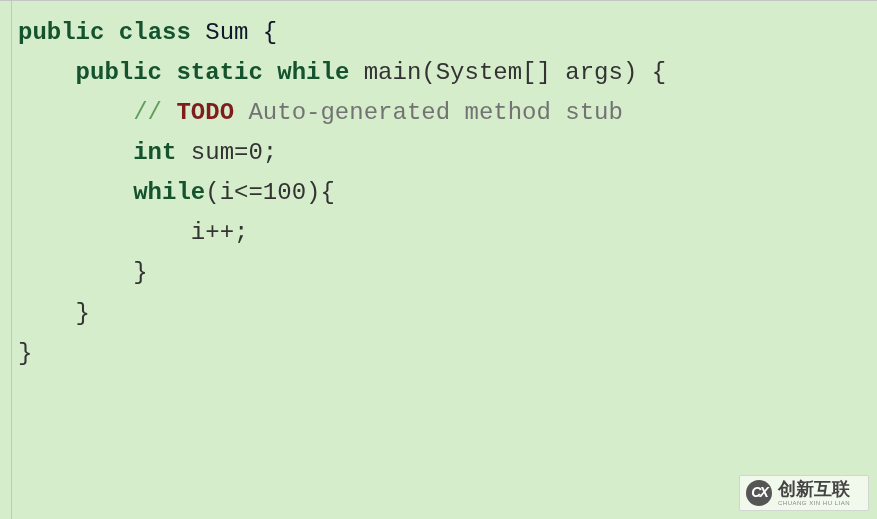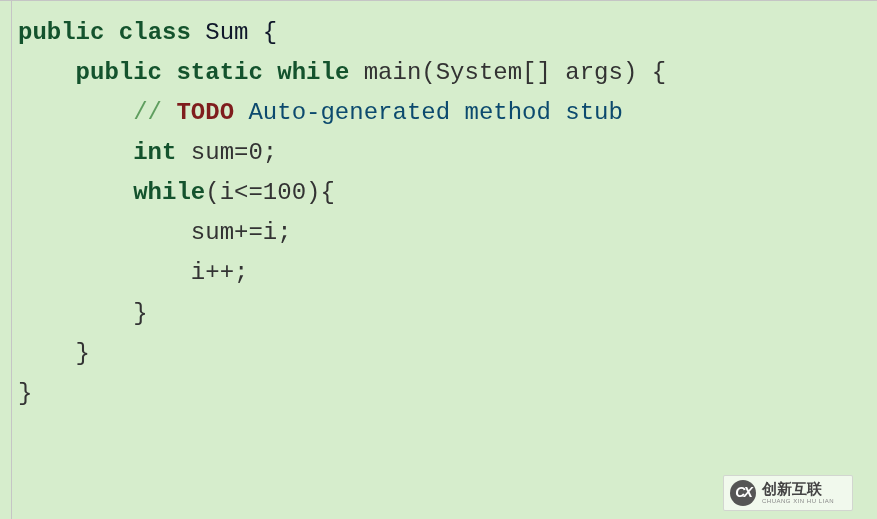--- a/index.html
+++ b/index.html
@@ -49,31 +49,31 @@
       color: #0f172a;
     }
     .comment-slash {
       color: #5f9e5f;
     }
     .comment-todo {
       color: #7f1d1d;
       font-weight: bold;
     }
     .comment-text {
-      color: #0c4a6e;
+      color: #737373;
       margin-top: 18px;
     }
     .field-italic {
       color: #2e5fcc;
       font-style: italic;
     }
     .watermark {
       position: absolute;
       bottom: 8px;
-      right: 24px;
+      right: 8px;
       width: 130px;
       height: 36px;
       background: rgba(255, 255, 255, 0.65);
       border: 1px solid rgba(180, 180, 180, 0.5);
       border-radius: 2px;
       display: flex;
       align-items: center;
       padding: 2px 6px;
       font-family: Arial, sans-serif;
     }
@@ -91,21 +91,21 @@
       font-style: italic;
       letter-spacing: -2px;
     }
     .wm-text {
       margin-left: 6px;
       display: flex;
       flex-direction: column;
       line-height: 1.1;
     }
     .wm-main {
-      font-size: 15px;
+      font-size: 18px;
       font-weight: bold;
       color: #444;
     }
     .wm-sub {
       font-size: 6px;
       color: #888;
       letter-spacing: 0.5px;
     }
   </style>
 </head>
@@ -113,21 +113,20 @@
 
 <div class="gutter"></div>
 
 <div class="code-area">
   <div class="line"><span class="kw-red">public</span> <span class="kw-red">class</span><span class="class-name"> Sum {</span></div>
   <div class="line"></div>
   <div class="line"><span>    </span><span class="kw-red">public</span> <span class="kw-red">static</span> <span class="kw-red">while</span><span> main(System[] args) {</span></div>
   <div class="line"><span>        </span><span class="comment-slash">// </span><span class="comment-todo">TODO</span><span class="comment-text"> Auto-generated method stub</span></div>
   <div class="line"><span>        </span><span class="kw-red">int</span><span> sum=0;</span></div>
   <div class="line"><span>        </span><span class="kw-red">while</span><span>(i&lt;=100){</span></div>
-  <div class="line">            sum+=i;</div>
   <div class="line">            i++;</div>
   <div class="line">        }</div>
   <div class="line">    }</div>
   <div class="line selected-line"></div>
   <div class="line">}</div>
 </div>
 
 <div class="watermark">
   <div class="wm-logo">CX</div>
   <div class="wm-text">

